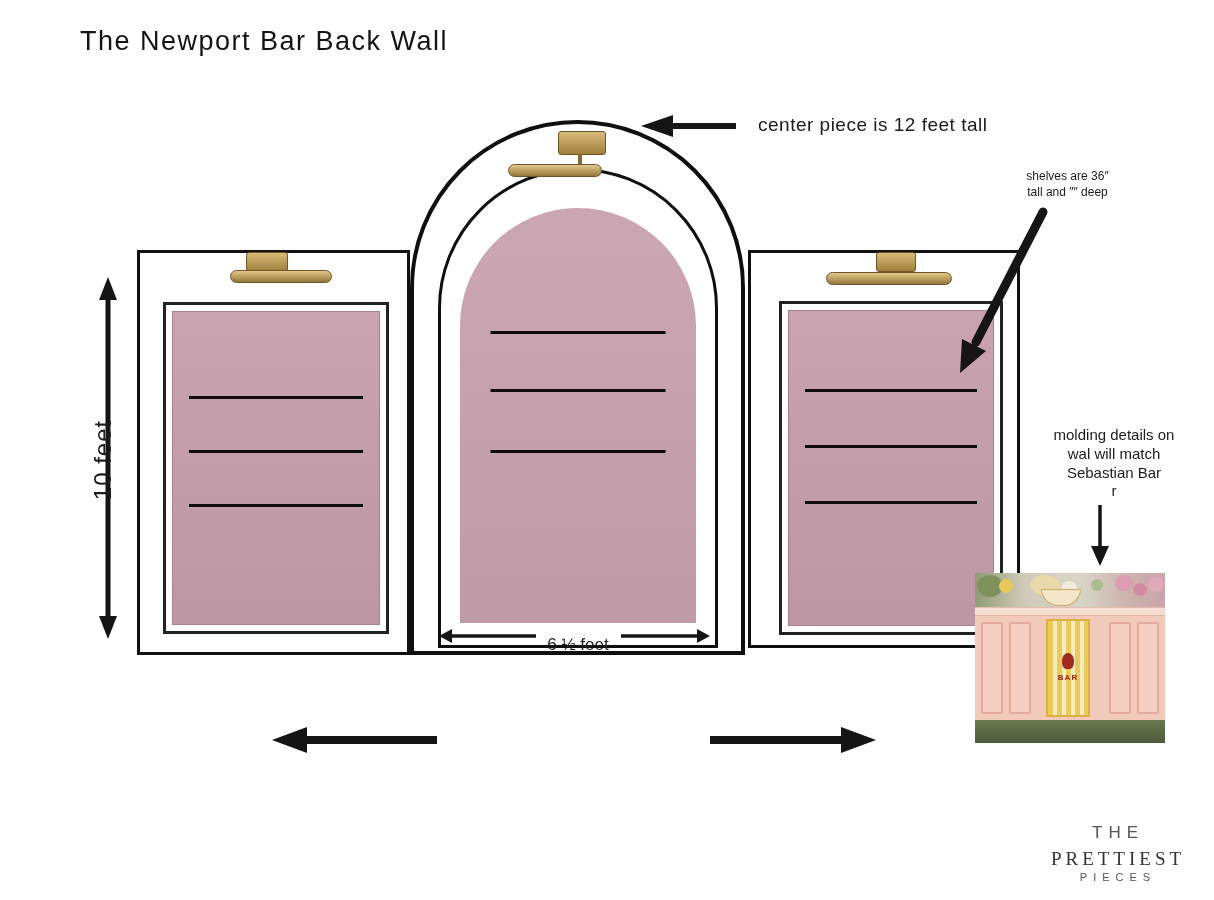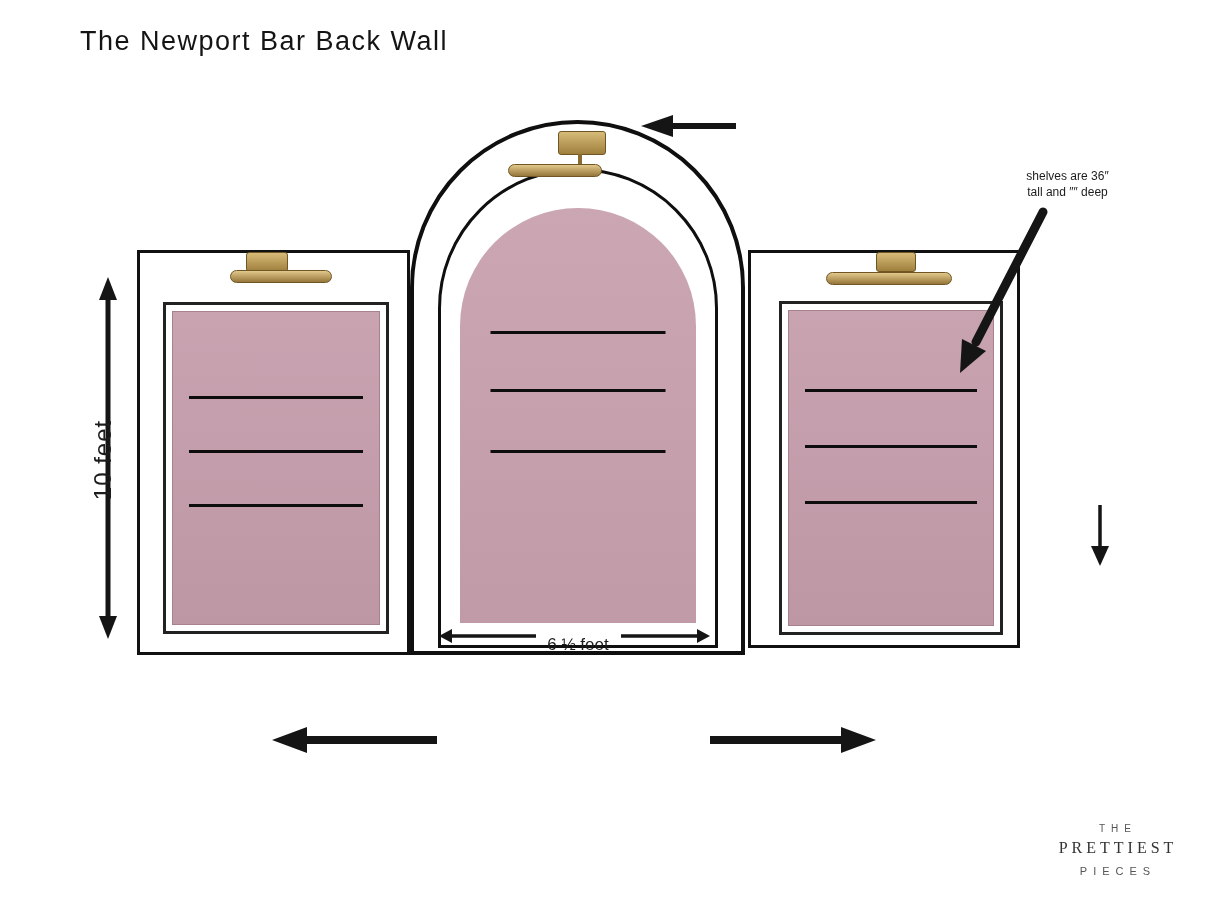--- a/index.html
+++ b/index.html
@@ -71,23 +71,23 @@
              border:2px solid #dcb242; }
   .ph-figure { position:absolute; left:50%; top:32px; transform:translateX(-50%);
                width:12px; height:16px; background:#a32a1f; border-radius:50% 50% 40% 40%; }
   .ph-sign-text { position:absolute; left:0; right:0; top:52px; text-align:center; font-size:8px;
                   font-weight:bold; color:#9c2418; letter-spacing:1px; }
   .ph-grass { position:absolute; left:0; top:147px; width:100%; height:23px;
               background:linear-gradient(180deg,#6b7950,#4c5a3a); }
 
   
   .logo { position:absolute; left:1038px; top:823px; width:160px; text-align:center; z-index:6; }
-  .logo-the { font-size:10px; letter-spacing:6px; color:#555; margin-bottom:5px; }
-  .logo-prettiest { font-family:"Liberation Serif", serif; font-size:16px; letter-spacing:4px;
-                    color:#333; margin-bottom:8px; }
+  .logo-the { font-size:17px; letter-spacing:6px; color:#555; margin-bottom:5px; }
+  .logo-prettiest { font-family:"Liberation Serif", serif; font-size:19px; letter-spacing:4px;
+                    color:#333; margin-bottom:1px; }
   .logo-pieces { font-size:11px; letter-spacing:6px; color:#555; }
 </style>
 </head>
 <body>
 
 <div class="canvas">
 
   <div class="title">The Newport Bar Back Wall</div>
 
   <div class="panel-outer left-panel">
@@ -161,30 +161,62 @@
       <polygon points="1091,546 1109,546 1100,566"></polygon>
     </g>
     <g>
       <line x1="449" y1="636" x2="536" y2="636" stroke-width="3.5"></line>
       <line x1="621" y1="636" x2="700" y2="636" stroke-width="3.5"></line>
       <polygon points="452,629 452,643 439,636"></polygon>
       <polygon points="697,629 697,643 710,636"></polygon>
     </g>
   </svg>
 
+  <div class="ann ann-center-height">center piece is 12 feet tall</div>
 
   <div class="ann ann-shelves">
     <div>shelves are 36″</div>
     <div>tall and ″″ deep</div>
   </div>
 
+  <div class="ann ann-molding">
+    <div>molding details on</div>
+    <div>wal will match</div>
+    <div>Sebastian Bar</div>
+    <div>r</div>
+  </div>
 
   <div class="dim dim-10">10 feet</div>
   <div class="dim dim-65">6 ½ feet</div>
 
+  <div class="photo">
+    <div>
+      <div class="ph-flower" style="left:2px; top:2px; width:26px; height:22px; background:#7f925e;"></div>
+      <div class="ph-flower" style="left:24px; top:6px; width:14px; height:14px; background:#e9c75c;"></div>
+      <div class="ph-flower" style="left:55px; top:2px; width:30px; height:20px; background:#e9d9a8;"></div>
+      <div class="ph-flower" style="left:86px; top:8px; width:16px; height:14px; background:#f2eadb;"></div>
+      <div class="ph-flower" style="left:116px; top:6px; width:12px; height:12px; background:#aebd8d;"></div>
+      <div class="ph-flower" style="left:140px; top:2px; width:18px; height:16px; background:#dc9cb1;"></div>
+      <div class="ph-flower" style="left:158px; top:10px; width:14px; height:13px; background:#d489a2;"></div>
+      <div class="ph-flower" style="left:173px; top:4px; width:16px; height:15px; background:#e0aabb;"></div>
+    </div>
+    <div class="ph-bowl"></div>
+    <div class="ph-counter"></div>
+    <div class="ph-front">
+      <div class="ph-pil" style="left:6px;"></div>
+      <div class="ph-pil" style="left:34px;"></div>
+      <div class="ph-pil" style="left:134px;"></div>
+      <div class="ph-pil" style="left:162px;"></div>
+      <div class="ph-sign">
+        <div class="ph-figure"></div>
+        <div class="ph-sign-text">BAR</div>
+      </div>
+    </div>
+    <div class="ph-grass"></div>
+  </div>
 
   <div class="logo">
     <div class="logo-the">THE</div>
     <div class="logo-prettiest">PRETTIEST</div>
     <div class="logo-pieces">PIECES</div>
   </div>
 
 </div>
 
 </body></html>

